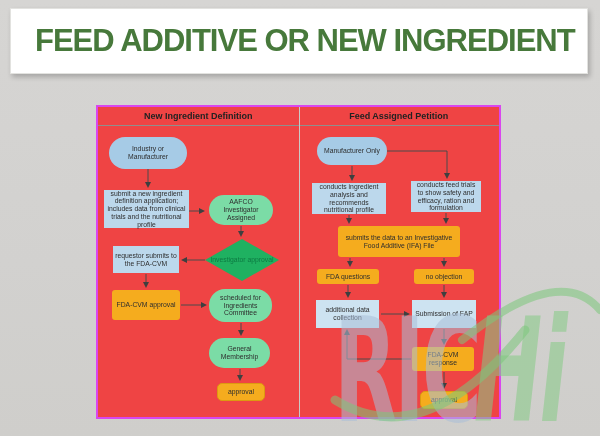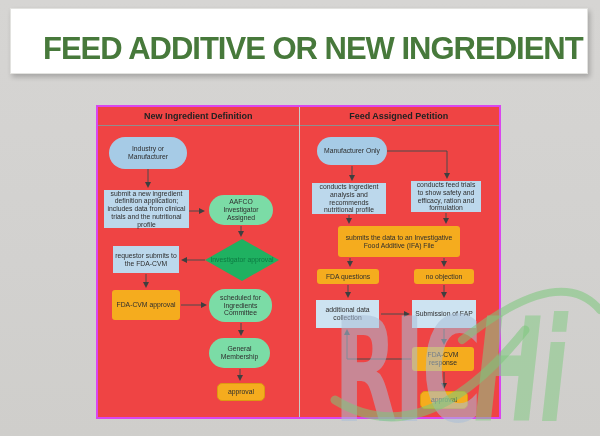--- a/index.html
+++ b/index.html
@@ -8,21 +8,21 @@
     background:linear-gradient(180deg,#d6d5d3 0%,#d2d1cf 60%,#cfcecb 100%);
     font-family:"Liberation Sans",sans-serif;
   }
   
   .banner{
     position:absolute;left:10px;top:8px;width:578px;height:66px;
     background:#ffffff;border:1px solid #e2e2df;box-sizing:border-box;
     box-shadow:2px 3px 5px rgba(0,0,0,0.22);
   }
   .banner h1{
-    margin:8px;padding:14px 0 0 24px;
+    margin:0;padding:14px 0 0 24px;
     font-size:31px;font-weight:bold;letter-spacing:-1px;
     color:#47793B;white-space:nowrap;
   }
   
   .panel{
     position:absolute;left:96px;top:105px;width:405px;height:314px;
     background:#ef4444;border:2px solid #d946ef;box-sizing:border-box;
   }
   .panel .headers{display:flex;height:18px;border-bottom:1px solid #8f8f8d;}
   .col-header{

